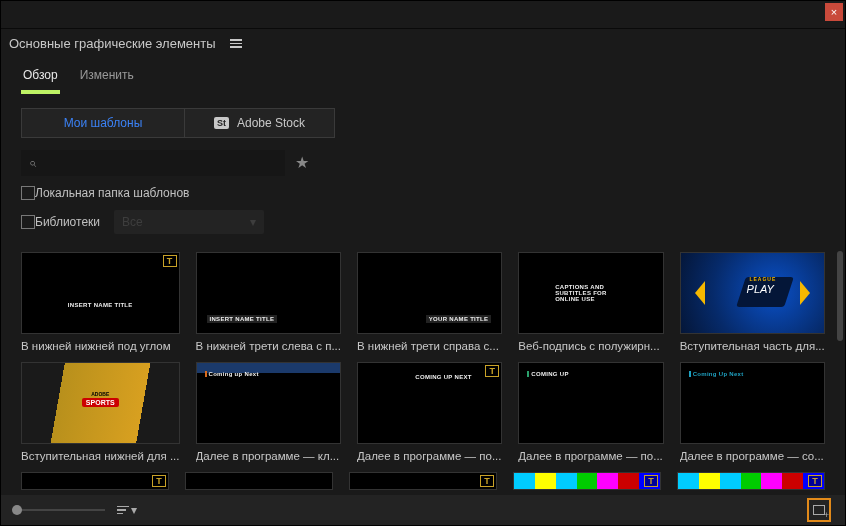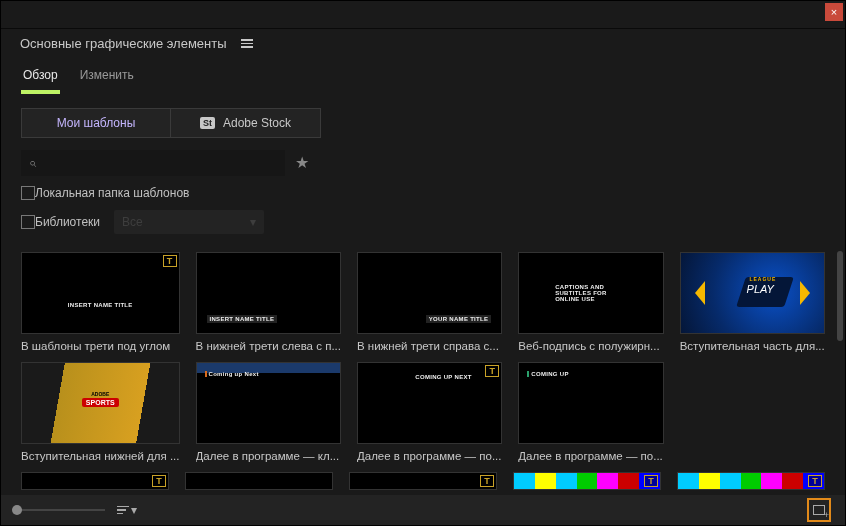--- a/index.html
+++ b/index.html
@@ -1,28 +1,28 @@
 <!DOCTYPE html>
 <html><head>
 <meta charset="utf-8">
 <style>
 * { box-sizing: border-box; margin: 0; padding: 0; }
 body { background: #1a1a1a; font-family: "Segoe UI", Arial, sans-serif; font-size: 12px; color: #b8b8b8; width: 846px; height: 526px; overflow: hidden; border: 1px solid #000; position: relative; }
 .titlebar { height: 28px; background: #1a1a1a; display: flex; justify-content: flex-end; align-items: flex-start; border-bottom: 1px solid #0a0a0a; }
 .close-btn { width: 18px; height: 18px; background: #c94a3b; color: #fff; display: flex; align-items: center; justify-content: center; cursor: pointer; font-size: 11px; margin: 2px 2px 0 0; }
-.panel-header { display: flex; align-items: center; padding: 6px 19px; gap: 10px; }
+.panel-header { display: flex; align-items: center; padding: 6px 8px; gap: 10px; }
 .panel-title { font-size: 13px; color: #c8c8c8; }
 .menu-icon { display: flex; flex-direction: column; gap: 2px; cursor: pointer; padding: 4px; }
 .menu-icon span { width: 12px; height: 1.5px; background: #c8c8c8; }
 .tabs { display: flex; gap: 18px; padding: 6px 20px 0; }
 .tab { font-size: 12px; color: #999; padding: 4px 2px 8px; cursor: pointer; }
 .tab.active { color: #e8e8e8; border-bottom: 4px solid #bef264; }
 .source-row { display: flex; gap: 0; padding: 14px 20px 0; }
 .source-btn { height: 30px; display: flex; align-items: center; justify-content: center; gap: 8px; border: 1px solid #3a3a3a; background: #232323; cursor: pointer; font-size: 12px; padding: 0 12px; }
-.source-btn.active { width: 150px; color: #c4b5fd; }
+.source-btn.active { width: 164px; color: #3b82f6; }
 .source-btn.stock { width: 150px; color: #c8c8c8; border-left: none; }
 .st-badge { background: #c8c8c8; color: #232323; font-weight: bold; font-size: 9px; padding: 1px 3px; border-radius: 2px; }
 .search-row { display: flex; align-items: center; padding: 12px 20px 0; gap: 6px; }
 .search-box { flex: 0 0 264px; height: 26px; background: #161616; border: none; display: flex; align-items: center; padding: 0 8px; }
 .search-icon { color: #888; font-size: 13px; transform: scaleX(-1); }
 .star { color: #888; font-size: 16px; cursor: pointer; margin-left: 4px; }
 .chk-row { display: flex; align-items: center; padding: 10px 20px 0; gap: 14px; }
 .chk { display: flex; align-items: center; gap: 0; font-size: 12px; color: #c0c0c0; }
 .chk-box { width: 14px; height: 14px; border: 1px solid #787878; background: transparent; }
 .select-dis { width: 150px; height: 24px; background: #2a2a2a; color: #555; padding: 0 8px; font-size: 12px; display: flex; align-items: center; justify-content: space-between; border-radius: 2px; opacity: 0.6; }
@@ -125,21 +125,21 @@
 </div>
 
 <div class="grid-wrap">
   <div class="grid">
 
     <div class="cell">
       <div class="thumb">
         <span class="type-badge">T</span>
         <span class="tiny th-center">INSERT NAME TITLE</span>
       </div>
-      <div class="caption">В шаблоны трети под углом</div>
+      <div class="caption">В нижней нижней под углом</div>
     </div>
     <div class="cell">
       <div class="thumb">
         <span class="tiny th-left">INSERT NAME TITLE</span>
       </div>
       <div class="caption">В нижней трети слева с п...</div>
     </div>
     <div class="cell">
       <div class="thumb">
         <span class="tiny th-right">YOUR NAME TITLE</span>
@@ -190,20 +190,26 @@
         <span class="type-badge">T</span>
         <span class="tiny th-centerlbl">COMING UP  NEXT</span>
       </div>
       <div class="caption">Далее в программе — по...</div>
     </div>
     <div class="cell">
       <div class="thumb">
         <span class="tiny th-slab green">COMING UP</span>
       </div>
       <div class="caption">Далее в программе — по...</div>
+    </div>
+    <div class="cell">
+      <div class="thumb">
+        <span class="tiny th-slab cyan">Coming Up Next</span>
+      </div>
+      <div class="caption">Далее в программе — со...</div>
     </div>
   </div>
 
   <div class="row3">
     <div class="thumb">
       <span class="type-badge">T</span>
     </div>
     <div class="thumb"></div>
     <div class="thumb">
       <span class="type-badge">T</span>

